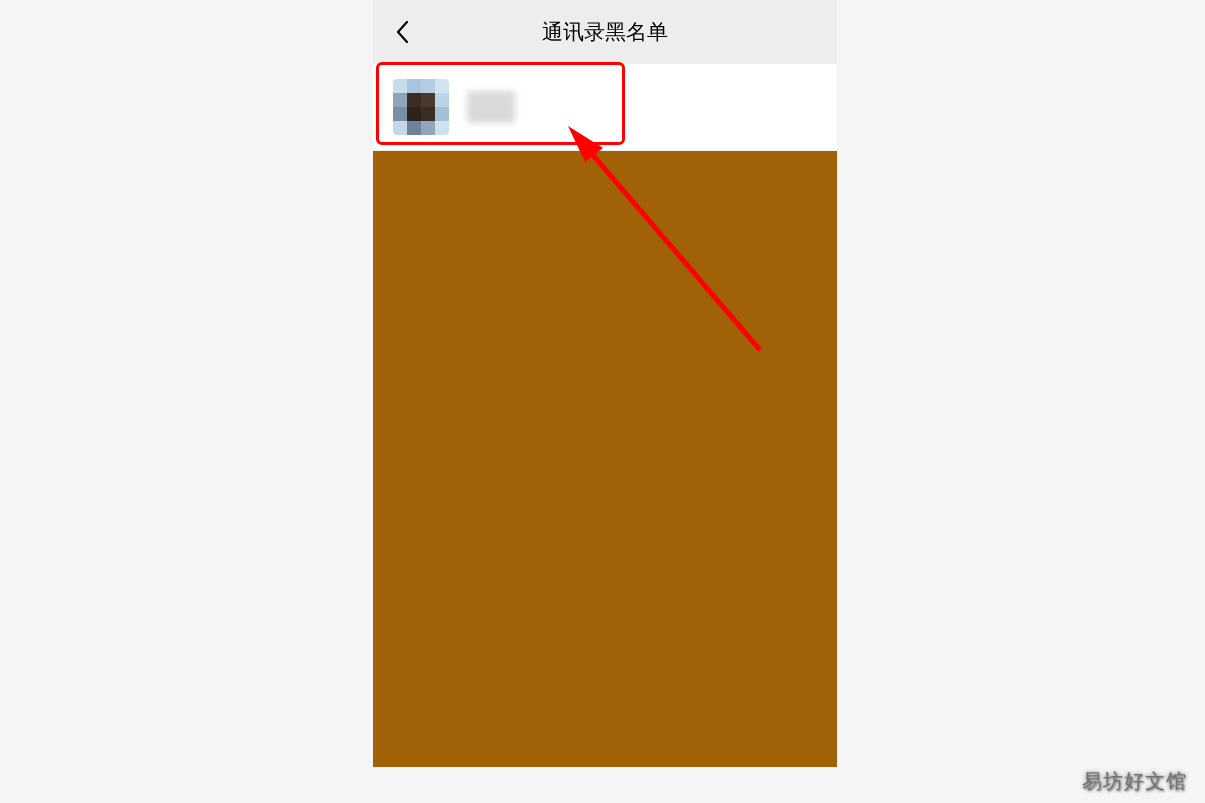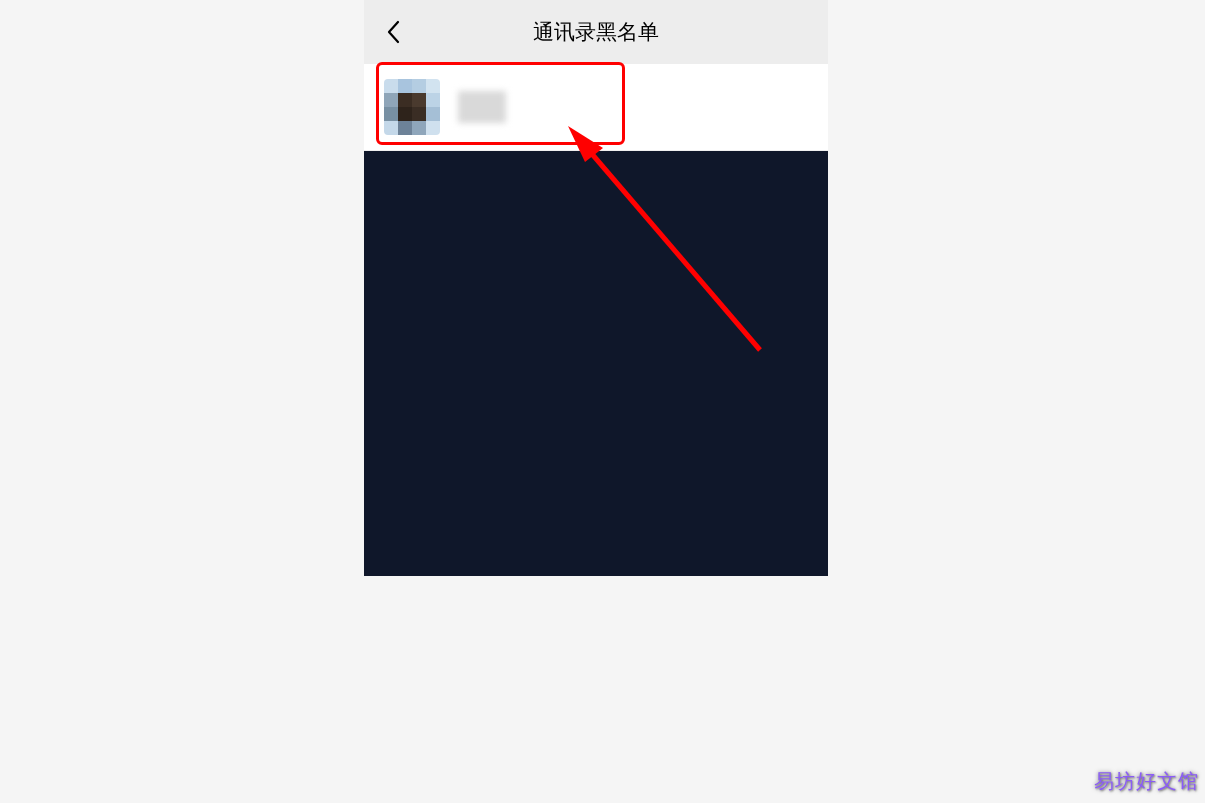--- a/index.html
+++ b/index.html
@@ -10,25 +10,25 @@
     body {
       width: 1205px;
       height: 803px;
       background: #f5f5f5;
       font-family: -apple-system, "PingFang SC", "Microsoft YaHei", sans-serif;
       position: relative;
       overflow: hidden;
     }
     .phone-screen {
       position: absolute;
-      left: 364px;
+      left: 373px;
       top: 0;
       width: 464px;
-      height: 576px;
-      background: #0f172a;
+      height: 767px;
+      background: #a16207;
     }
     .header {
       height: 64px;
       background: #ededed;
       display: flex;
       align-items: center;
       position: relative;
     }
     .back-btn {
       position: absolute;
@@ -118,24 +118,24 @@
       position: absolute;
       left: 565px;
       top: 120px;
       width: 200px;
       height: 240px;
       pointer-events: none;
       z-index: 11;
     }
     .watermark {
       position: absolute;
-      right: 6px;
+      right: 18px;
       bottom: 8px;
       font-size: 20px;
-      color: #8b5cf6;
+      color: #737373;
       text-shadow: 0 0 4px rgba(0,0,0,0.5), 1px 1px 2px rgba(0,0,0,0.4);
       font-weight: 400;
       letter-spacing: 1px;
     }
   </style>
 </head>
 <body>
 
 <div class="phone-screen">
   <div class="header">

